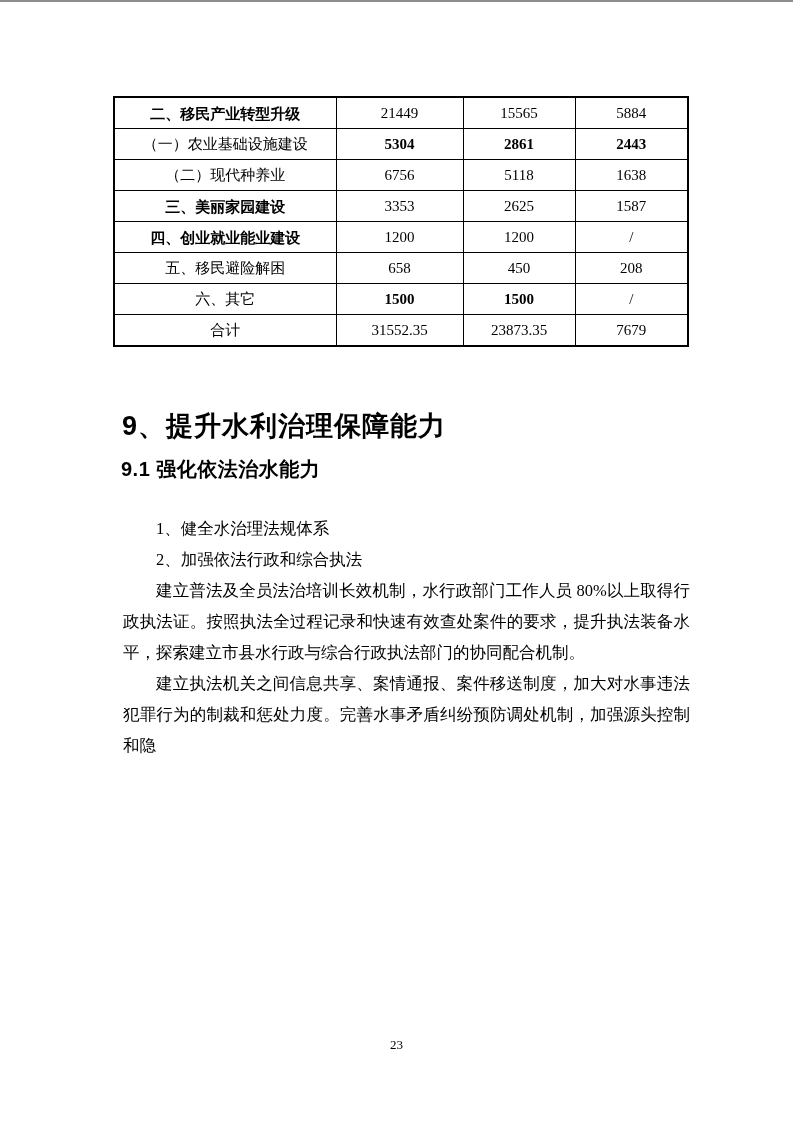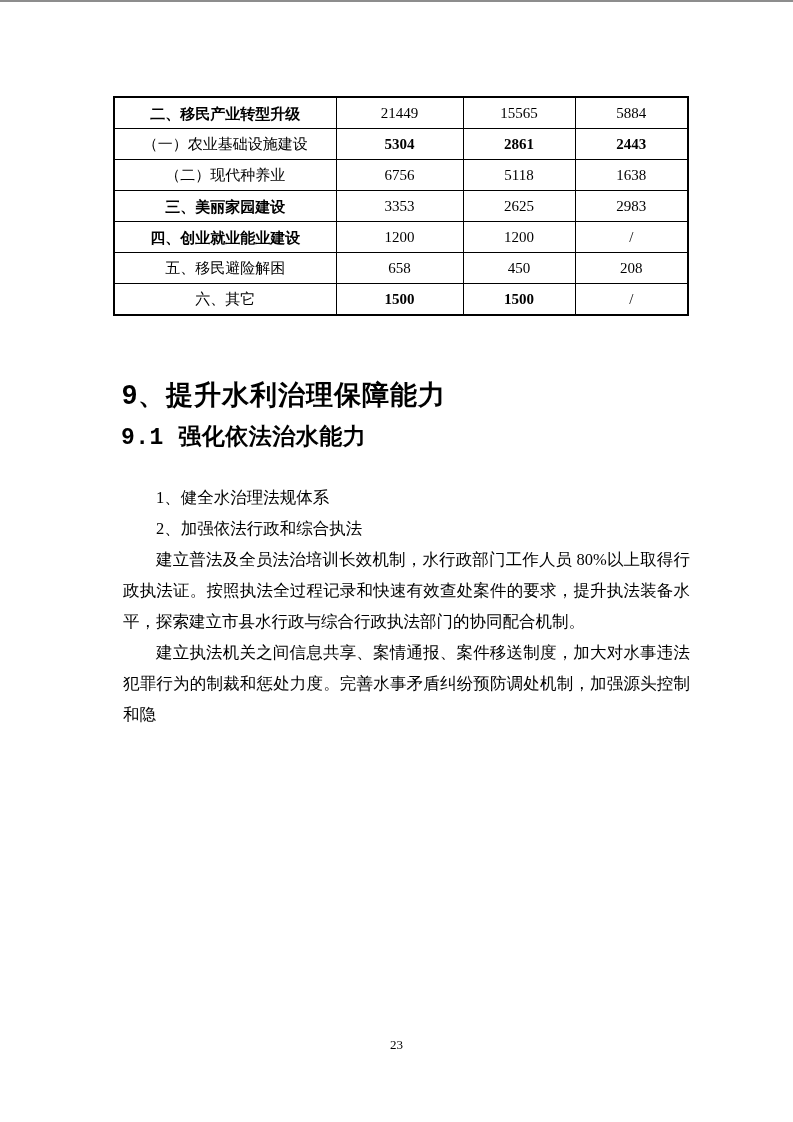--- a/index.html
+++ b/index.html
@@ -50,23 +50,23 @@
   .h1 {
     margin: 64px 0 0 19px;
     font-family: "Liberation Sans", sans-serif;
     font-weight: bold;
     font-size: 27px;
     line-height: 30px;
     letter-spacing: 1px;
   }
   .h2 {
     margin: 16px 0 0 18px;
-    font-family: Liberation Mono, monospace;
+    font-family: Liberation Sans, sans-serif;
     font-weight: bold;
-    font-size: 23px;
+    font-size: 20px;
     line-height: 25px;
     letter-spacing: 0.5px;
   }
   .body-text {
     margin-top: 31px;
     margin-left: 20px;
   }
   .para {
     margin: 0;
     font-size: 16.5px;
@@ -116,40 +116,46 @@
         <tr>
           <td class="lbl">（二）现代种养业</td>
           <td class="val">6756</td>
           <td class="val">5118</td>
           <td class="val">1638</td>
         </tr>
         <tr>
           <td class="lbl lbl-bold">三、美丽家园建设</td>
           <td class="val">3353</td>
           <td class="val">2625</td>
-          <td class="val">2983</td>
+          <td class="val">1587</td>
         </tr>
         <tr>
           <td class="lbl lbl-bold">四、创业就业能业建设</td>
           <td class="val">1200</td>
           <td class="val">1200</td>
           <td class="val">/</td>
         </tr>
         <tr>
           <td class="lbl">五、移民避险解困</td>
           <td class="val">658</td>
           <td class="val">450</td>
           <td class="val">208</td>
         </tr>
         <tr>
           <td class="lbl">六、其它</td>
           <td class="val val-bold">1500</td>
           <td class="val val-bold">1500</td>
           <td class="val">/</td>
         </tr>
+        <tr>
+          <td class="lbl">合计</td>
+          <td class="val">31552.35</td>
+          <td class="val">23873.35</td>
+          <td class="val">7679</td>
+        </tr>
       </tbody>
     </table>
 
     <div class="h1">9、提升水利治理保障能力</div>
     <div class="h2">9.1 强化依法治水能力</div>
 
     <div class="body-text">
       <p class="para">1、健全水治理法规体系</p>
       <p class="para">2、加强依法行政和综合执法</p>
       <p class="para">建立普法及全员法治培训长效机制，水行政部门工作人员 80%以上取得行政执法证。按照执法全过程记录和快速有效查处案件的要求，提升执法装备水平，探索建立市县水行政与综合行政执法部门的协同配合机制。</p>

